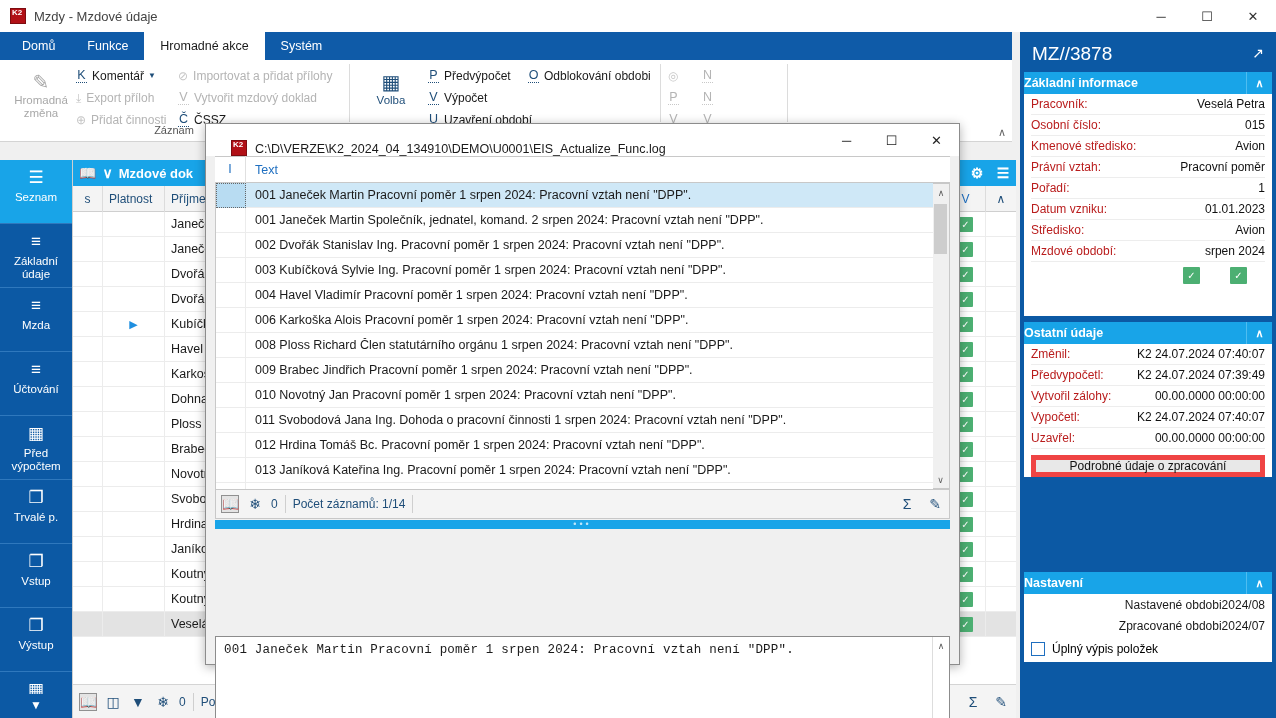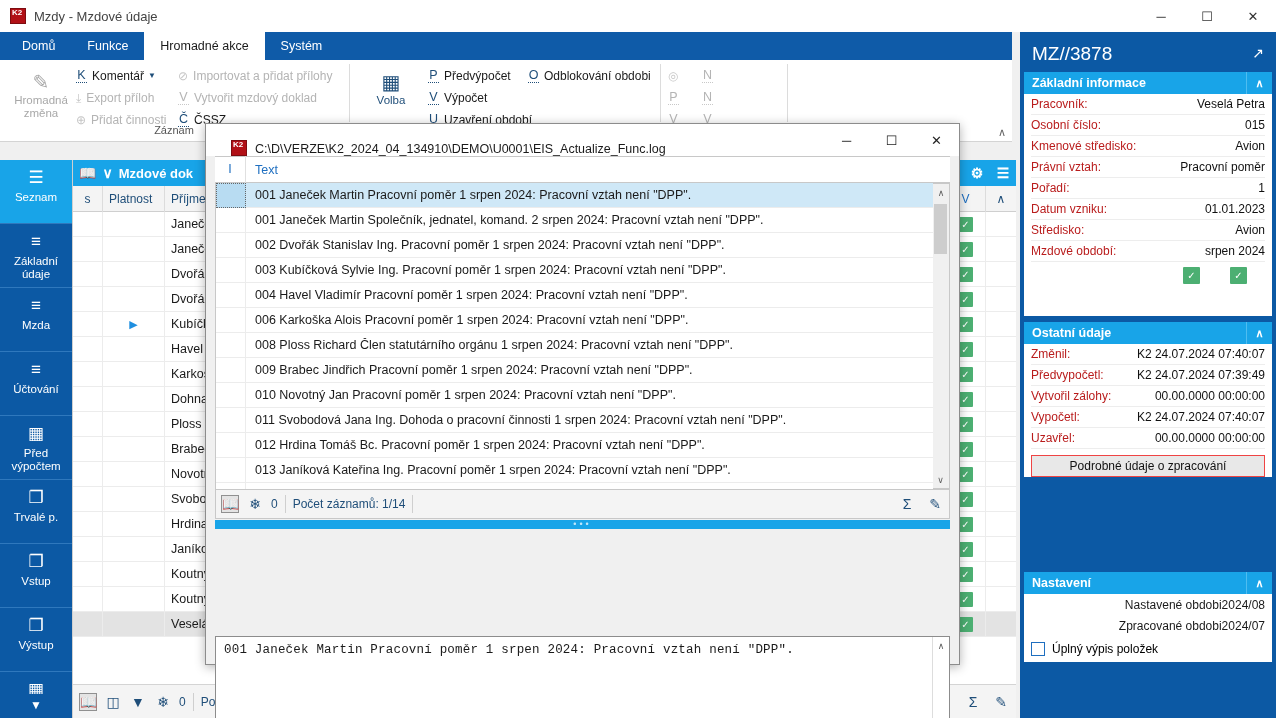--- a/index.html
+++ b/index.html
@@ -147,38 +147,38 @@
     background: #0c59a4; padding: 4px;
   }
   .rp-title {
     height: 36px; display: flex; align-items: center; color: #fff;
     font-size: 19px; padding-left: 8px; position: relative;
   }
   .rp-title .popout { position: absolute; right: 8px; top: 9px; font-size: 14px; }
   .rp-section { margin-bottom: 6px; }
   .rp-sechead {
     height: 22px; background: #18a4e8; color: #ffffff; font-weight: bold;
-    font-size: 12.5px; display: flex; align-items: center; padding-left: 8px; position: relative;
+    font-size: 12.5px; display: flex; align-items: center; position: relative;
   }
   .rp-sechead .chev {
     position: absolute; right: 0; top: 0; width: 26px; height: 22px;
     display: flex; align-items: center; justify-content: center;
     border-left: 1px solid #4fbdf0; font-size: 11px;
   }
   .rp-body { background: #ffffff; padding: 0 7px; }
   .rp-row {
     display: flex; justify-content: space-between; align-items: center;
     height: 21px; border-bottom: 1px solid #ededed; font-size: 12px;
   }
   .rp-row:last-child { border-bottom: none; }
   .rp-k { color: #b91c1c; }
   .rp-v { color: #111; }
   .rp-checks { display: flex; justify-content: flex-end; gap: 30px; padding: 5px 18px 6px 0; }
   .rp-btn {
-    margin: 6px 0 7px 0; height: 22px; background: #e8e8e8; border: 1px solid #ef4444;
+    margin: 6px 0 7px 0; height: 22px; background: #e8e8e8; border: 5px solid #ef4444;
     display: flex; align-items: center; justify-content: center; font-size: 12px; color: #111;
   }
   .rp-fill { background: #0c59a4; }
   .set-row { display: flex; justify-content: flex-end; height: 21px; align-items: center; font-size: 12px; }
   .cbrow { display: flex; align-items: center; gap: 7px; height: 26px; }
   .cbox { width: 14px; height: 14px; border: 1px solid #1f6fc0; background: #fff; }
 
   
   .dialog {
     position: absolute; left: 205px; top: 123px; width: 755px; height: 542px;

